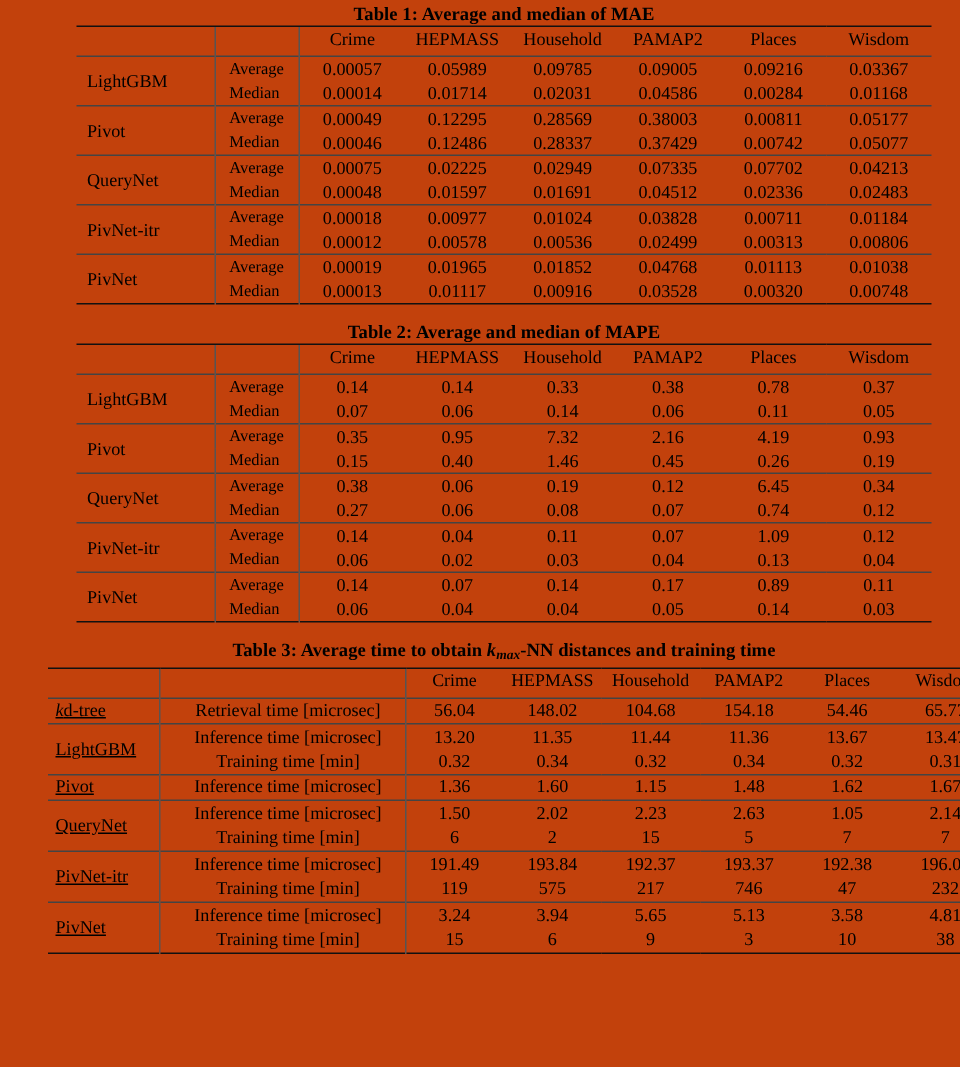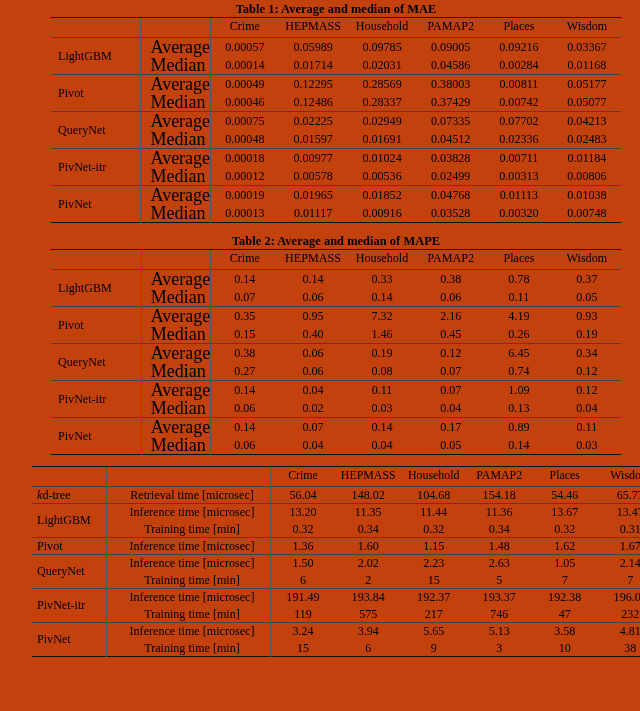--- a/index.html
+++ b/index.html
@@ -60,33 +60,33 @@
   .tbl-ab { width: 570px; margin: 0 auto; }
   .tbl-ab .col-meth   { width: 92px; }
   .tbl-ab .col-stat   { width: 56px; }
   .tbl-ab .col-data   { width: 70px; }
   .tbl-ab td.meth {
     padding-left: 7px;
     font-size: 12.1px;
   }
   .tbl-ab td.stat {
     padding-left: 9px;
-    font-size: 18px;
+    font-size: 11px;
   }
   .tbl-ab td.val { text-align: center; }
   .tbl-ab th.hd  { text-align: center; font-size: 12.1px; padding: 2px 0 4px; }
   .tbl-ab td, .tbl-ab th { height: 16.5px; }
   .tbl-ab .hdrow th { height: 20px; }
 
   
   .tbl-c { width: 631px; margin: 0 auto; font-size: 11.6px; }
   .tbl-c .col-meth  { width: 74px; }
   .tbl-c .col-metric{ width: 164px; }
   .tbl-c .col-data  { width: 65.5px; }
-  .tbl-c td.meth { padding-left: 5px; }
+  .tbl-c td.meth { padding-left: 5px; text-decoration: underline; }
   .tbl-c td.metric { padding-left: 8px; text-align: center; }
   .tbl-c td.val { text-align: center; }
   .tbl-c th.hd { text-align: center; font-size: 11.9px; padding: 2px 0 4px; }
   .tbl-c td, .tbl-c th { height: 17px; }
   .tbl-c .hdrow th { height: 20px; }
   .kital { font-style: italic; }
   .spacer-b { height: 11px; }
 </style>
 </head>
 <body>
@@ -356,20 +356,23 @@
           <td class="hbot" style="height: 0px;"></td>
           <td class="hbot" style="height: 0px;"></td>
           <td class="hbot" style="height: 0px;"></td>
           <td class="hbot" style="height: 0px;"></td>
         </tr>
       </tbody>
   </table>
 
   <div class="spacer-b"></div>
 
+  <div class="caption">
+    <span>Table 3: Average time to obtain </span><span class="ital">k</span><span class="sub">max</span><span>-NN distances and training time</span>
+  </div>
   <table class="tbl tbl-c">
     <colgroup>
       <col class="col-meth">
         <col class="col-metric">
       <col class="col-data">
         <col class="col-data">
         <col class="col-data">
       <col class="col-data">
         <col class="col-data">
         <col class="col-data">

